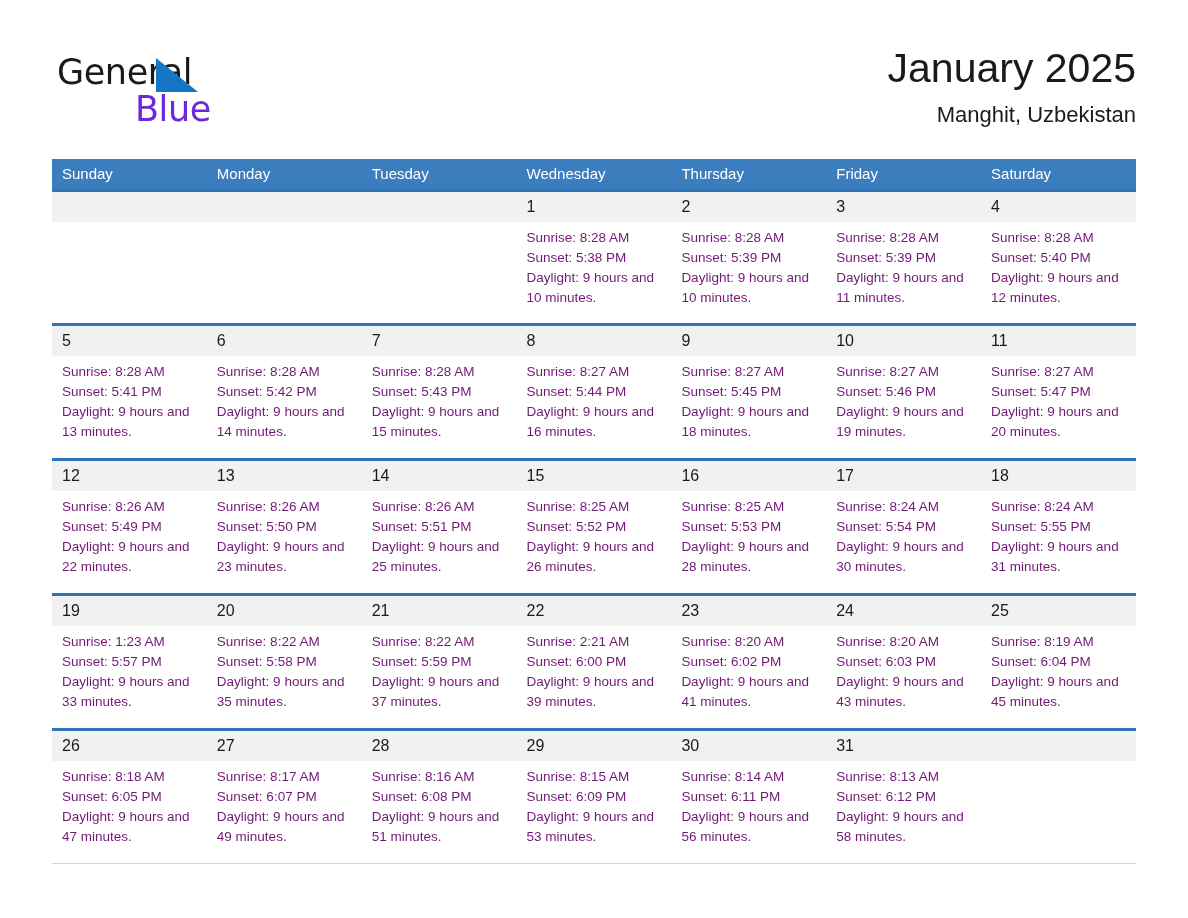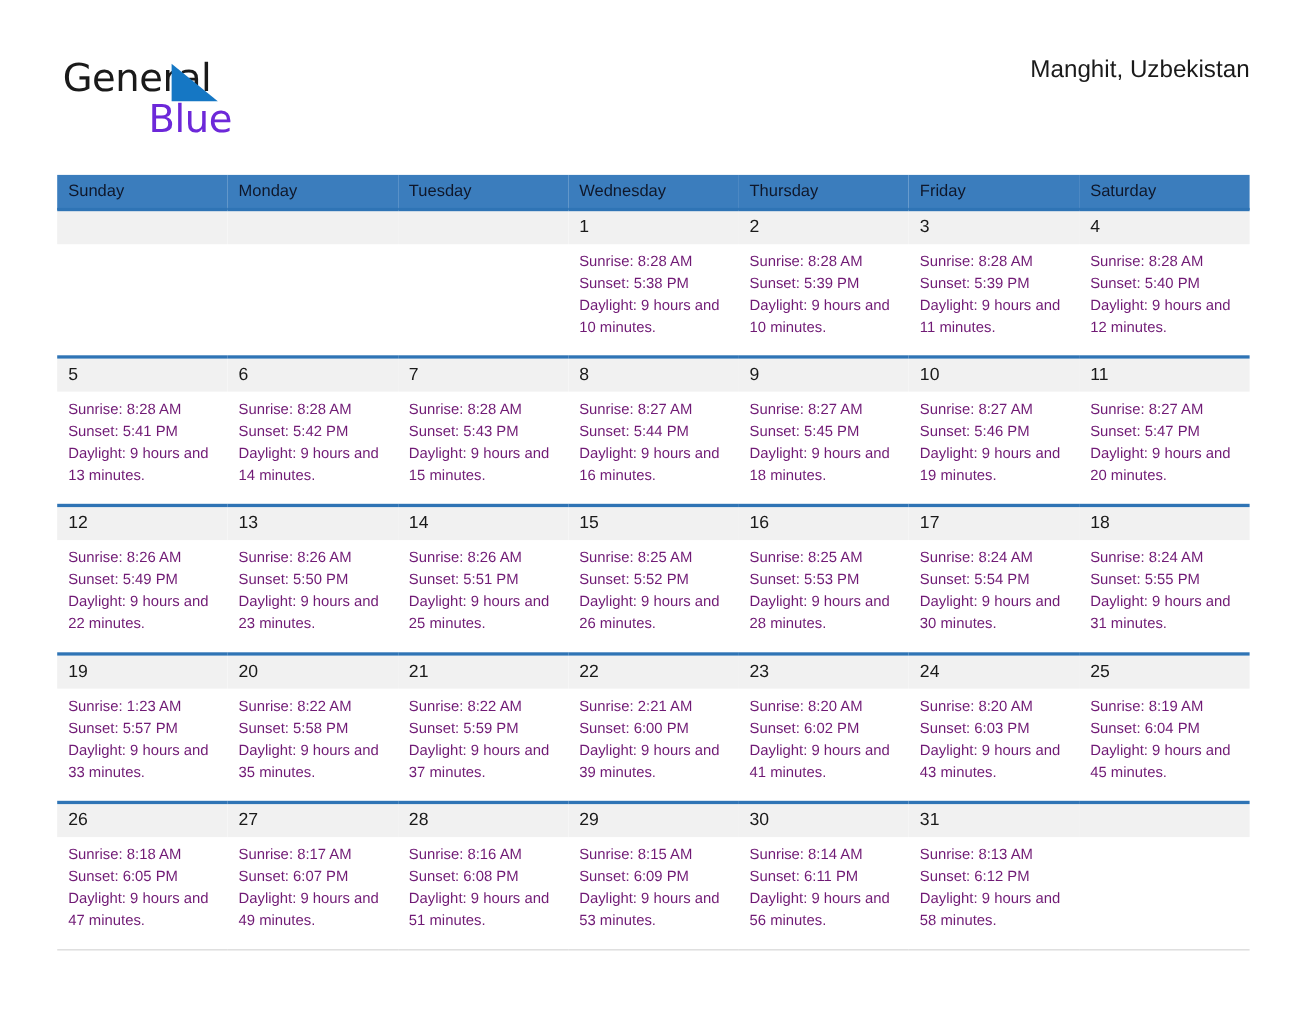--- a/index.html
+++ b/index.html
@@ -98,21 +98,21 @@
     left: 52px;
     top: 159px;
     width: 1084px;
     border-collapse: collapse;
     table-layout: fixed;
   }
   .calendar col { width: 154.857px; }
 
   thead th {
     background: #3b7dbd;
-    color: #0f172a;
+    color: #ffffff;
     font-size: 15px;
     font-weight: 400;
     text-align: left;
     padding: 6px 0 7px 10px;
     height: 20px;
     box-sizing: border-box;
   }
 
   tbody tr { }
 
@@ -153,20 +153,21 @@
 
   <div class="header">
 
     <div class="logo">
       <span class="logo-general">General</span>
       <span class="logo-tri"></span>
       <span class="logo-blue">Blue</span>
     </div>
 
     <div class="title-block">
+      <div class="month-title">January 2025</div>
       <div class="location">Manghit, Uzbekistan</div>
     </div>
 
   </div>
 
   <table class="calendar">
     <colgroup>
       <col>
         <col>
         <col>

